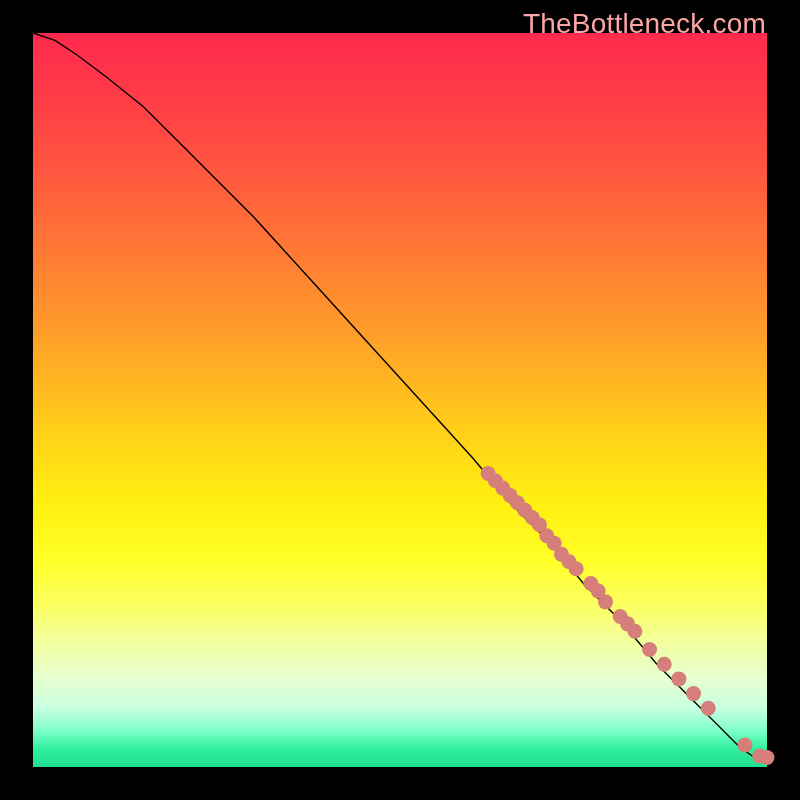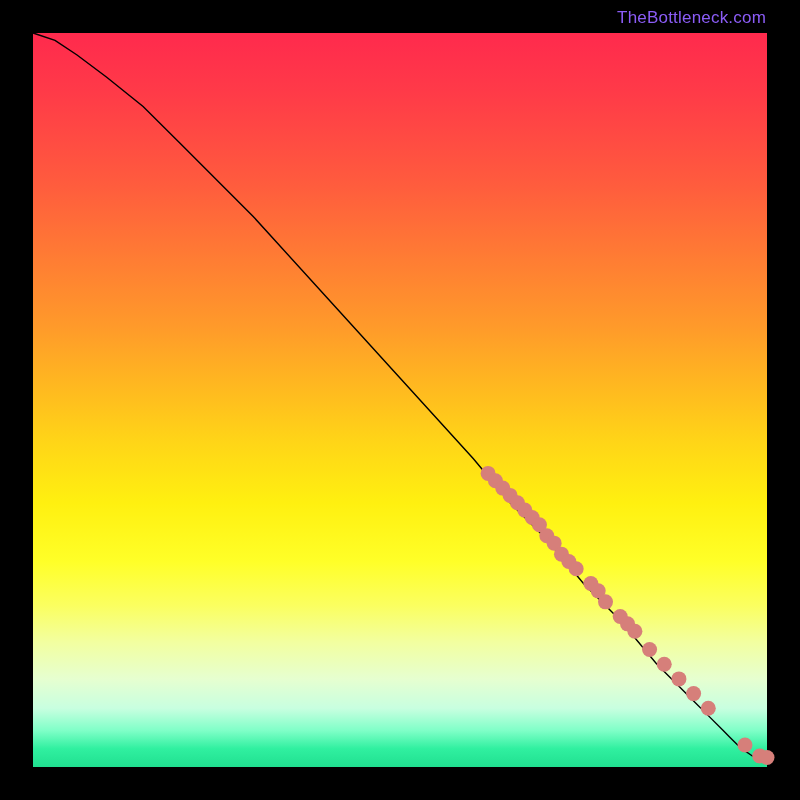--- a/index.html
+++ b/index.html
@@ -41,22 +41,22 @@
       #c8ffe0 92%,
       #80ffc8 95%,
       #30f0a0 97.5%,
       #20e090 100%
     );
   }
   .watermark {
     position: absolute;
     top: 8px;
     right: 34px;
-    color: #8b5cf6;
-    font-size: 17px;
+    color: #fca5a5;
+    font-size: 28px;
     font-weight: 500;
     letter-spacing: 0.2px;
   }
   svg.overlay {
     position: absolute;
     left: 33px;
     top: 33px;
     width: 734px;
     height: 734px;
     overflow: visible;

